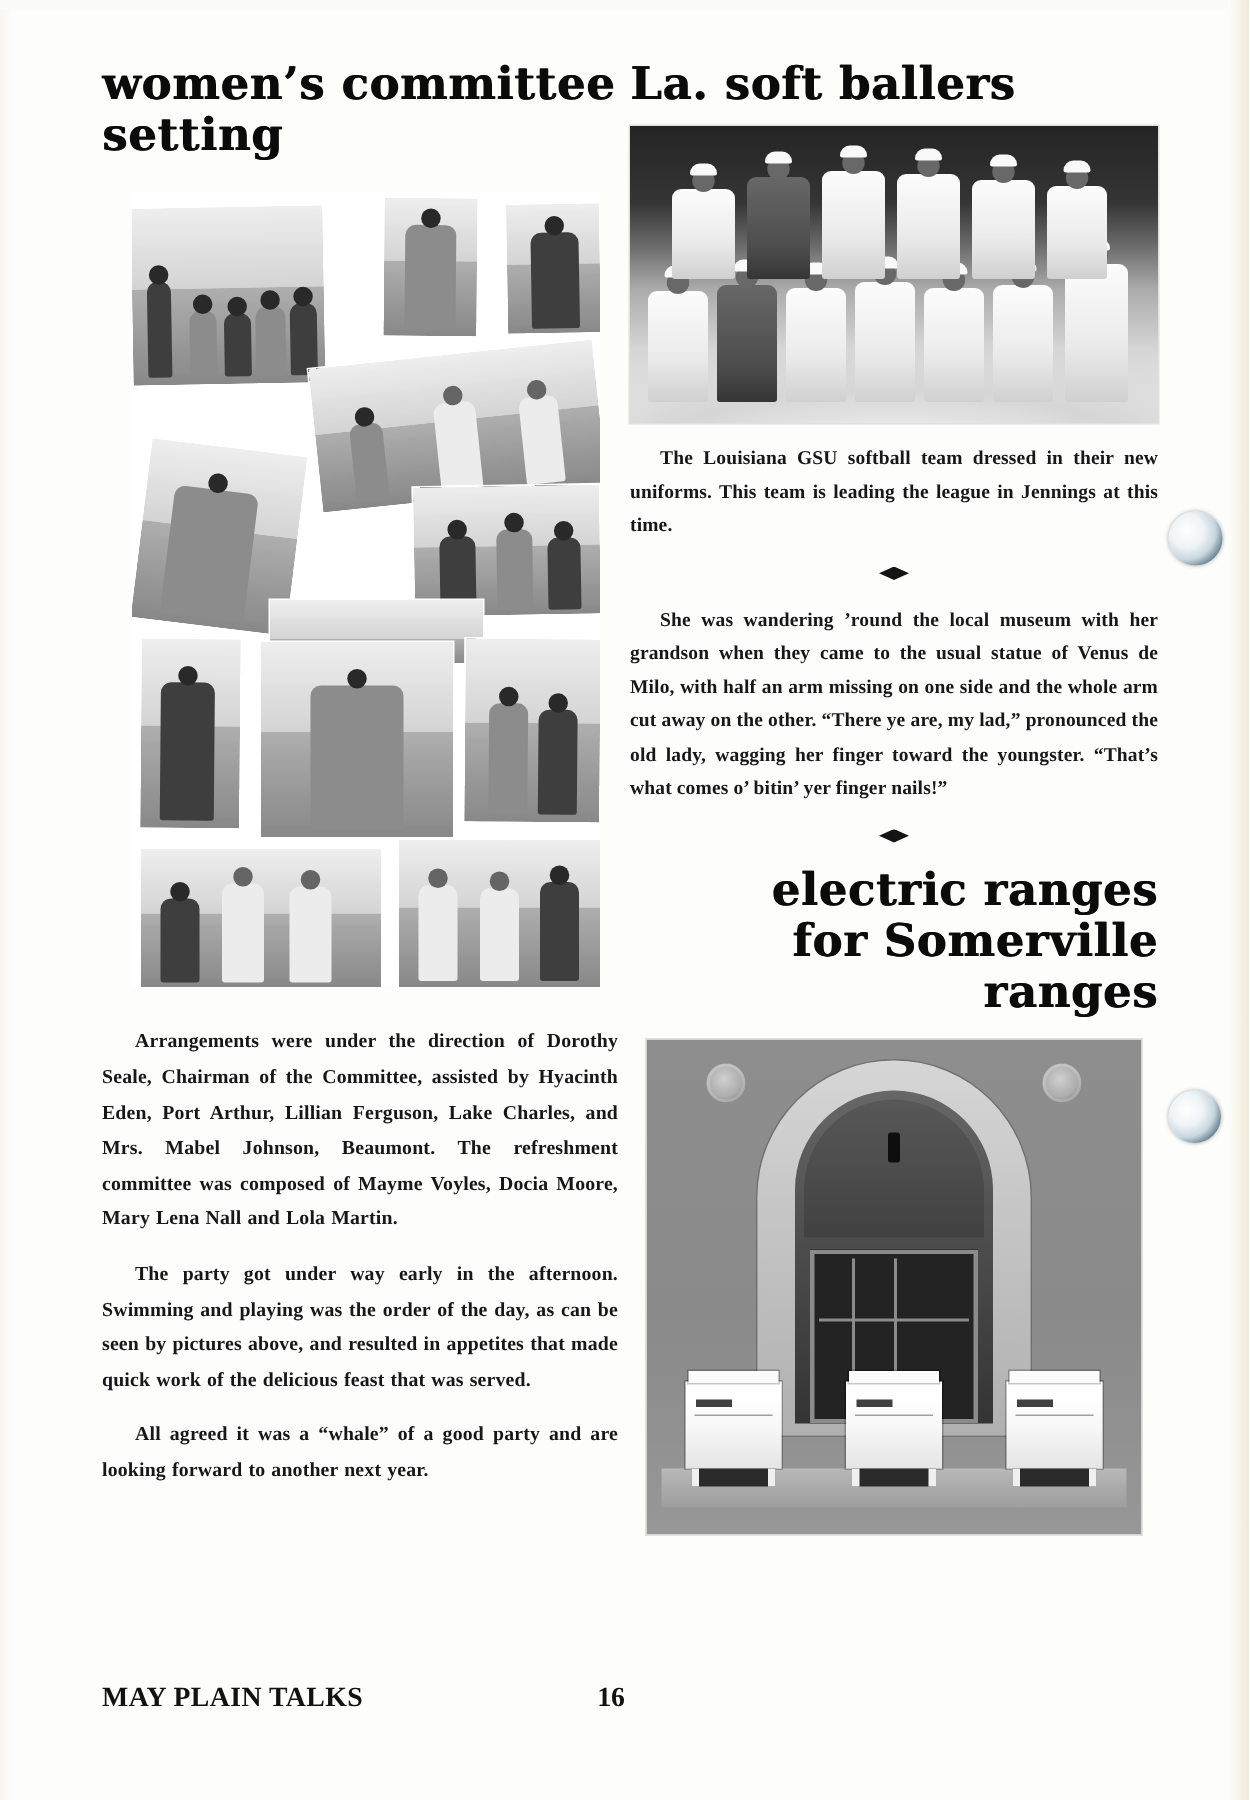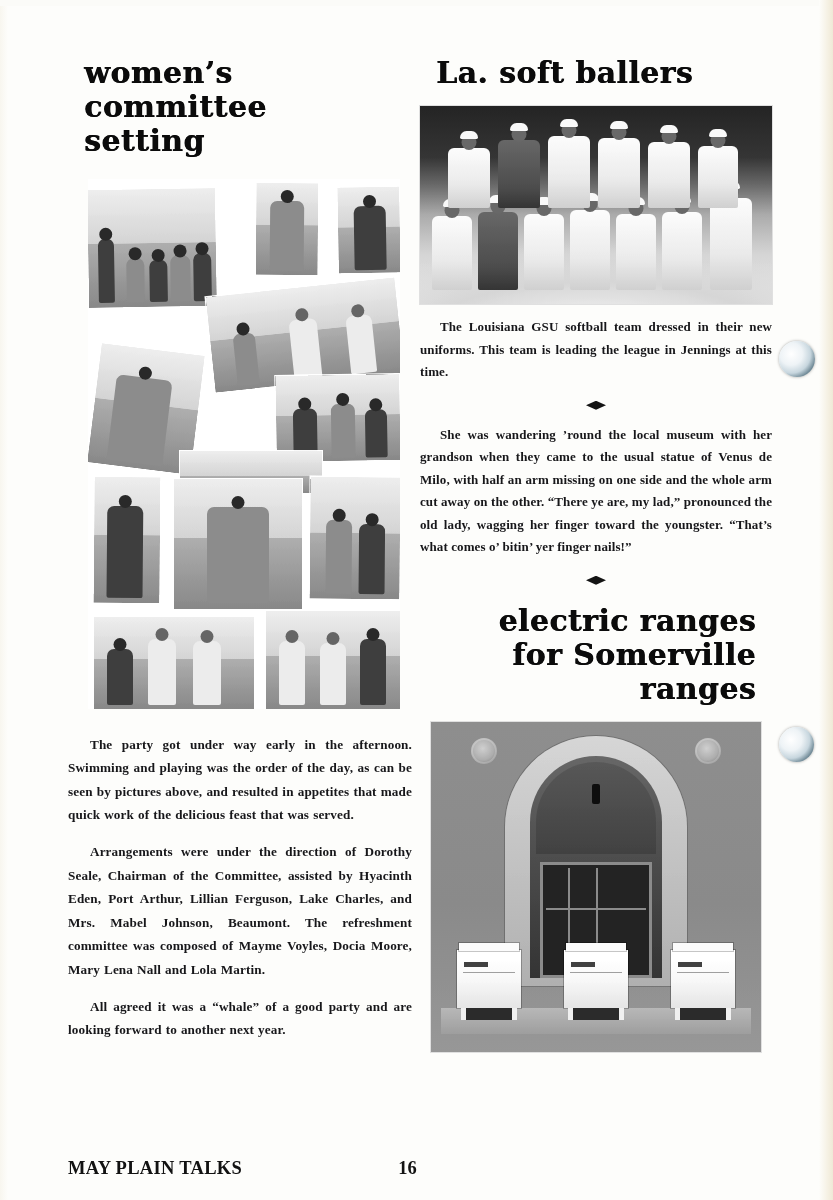--- a/index.html
+++ b/index.html
@@ -64,21 +64,21 @@
   }
 
   
   .headline {
     font-family: "DejaVu Serif", "Liberation Serif", serif;
     font-weight: 700;
     font-size: 30px;
     line-height: 1.14;
     letter-spacing: 0.4px;
     color: #0b0b0b;
-    margin: 16px;
+    margin: 0;
     text-shadow: 0.5px 0 0 #0b0b0b;
   }
   .headline.right { text-align: left; }
   .headline.center-right { text-align: right; }
 
   
   .body-text {
     font-family: "Liberation Serif", serif;
     font-size: 13.2px;
     line-height: 23.6px;
@@ -348,21 +348,20 @@
     top: 1122px;
     display: flex;
     align-items: baseline;
   }
   .footer-title {
     font-family: "Liberation Serif", serif;
     font-weight: 700;
     font-size: 18.5px;
     letter-spacing: 0.3px;
     color: #121212;
-    margin-top: 36px;
   }
   .footer-page {
     font-family: "Liberation Serif", serif;
     font-weight: 700;
     font-size: 18.5px;
     color: #121212;
     margin-left: 156px;
   }
 </style>
 </head>
@@ -515,22 +514,22 @@
           </div>
         <div class="fig" style="left:70%;width:26px;height:66px;">
             <span class="hd"></span>
           </div>
       </div>
 
     </div>
 
     <div style="height:24px"></div>
 
+    <p class="body-text">Arrangements were under the direction of Dorothy Seale, Chairman of the Committee, assisted by Hyacinth Eden, Port Arthur, Lillian Ferguson, Lake Charles, and Mrs. Mabel Johnson, Beaumont. The refreshment committee was composed of Mayme Voyles, Docia Moore, Mary Lena Nall and Lola Martin.</p>
     <p class="body-text">The party got under way early in the afternoon. Swimming and playing was the order of the day, as can be seen by pictures above, and resulted in appetites that made quick work of the delicious feast that was served.</p>
-    <p class="body-text">Arrangements were under the direction of Dorothy Seale, Chairman of the Committee, assisted by Hyacinth Eden, Port Arthur, Lillian Ferguson, Lake Charles, and Mrs. Mabel Johnson, Beaumont. The refreshment committee was composed of Mayme Voyles, Docia Moore, Mary Lena Nall and Lola Martin.</p>
     <p class="body-text">All agreed it was a “whale” of a good party and are looking forward to another next year.</p>
 
   </div>
 
   <div class="col-right">
 
     <h1 class="headline right">La. soft ballers</h1>
 
     <div class="photo bordered" id="photo-softball">
       <div class="team-row" style="bottom:14px;">

